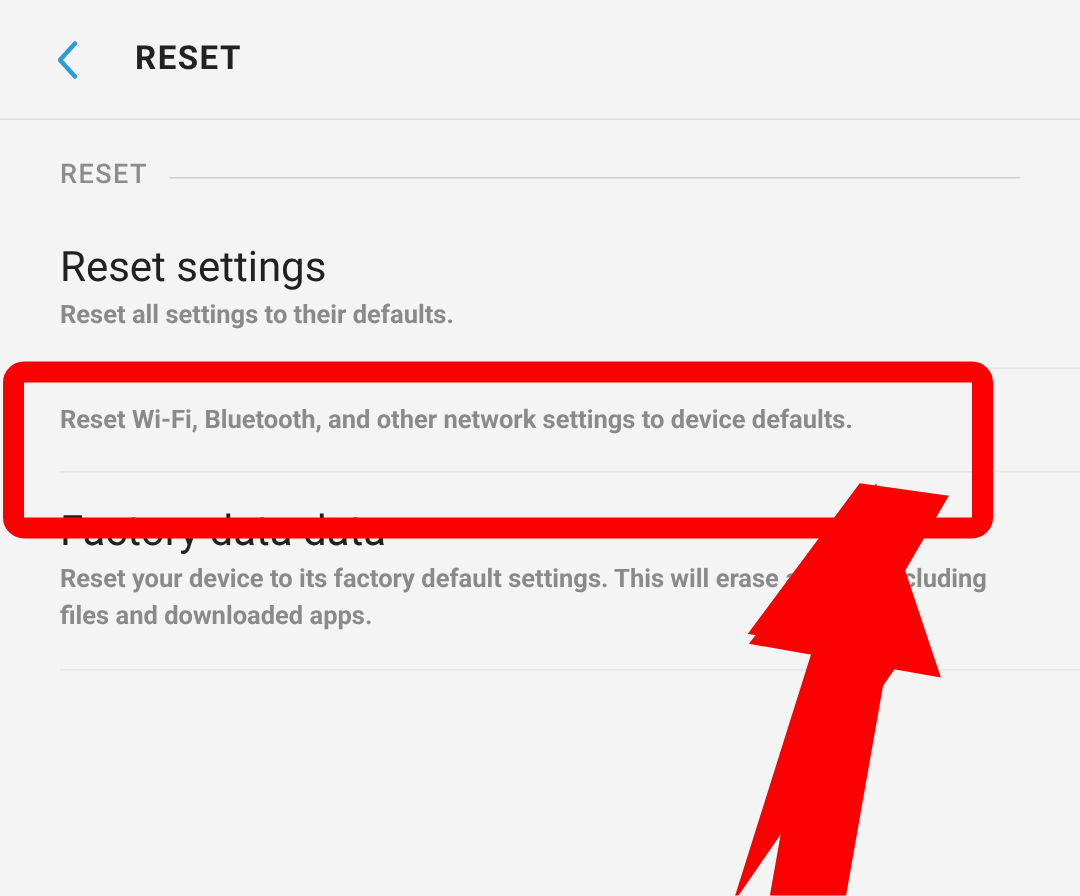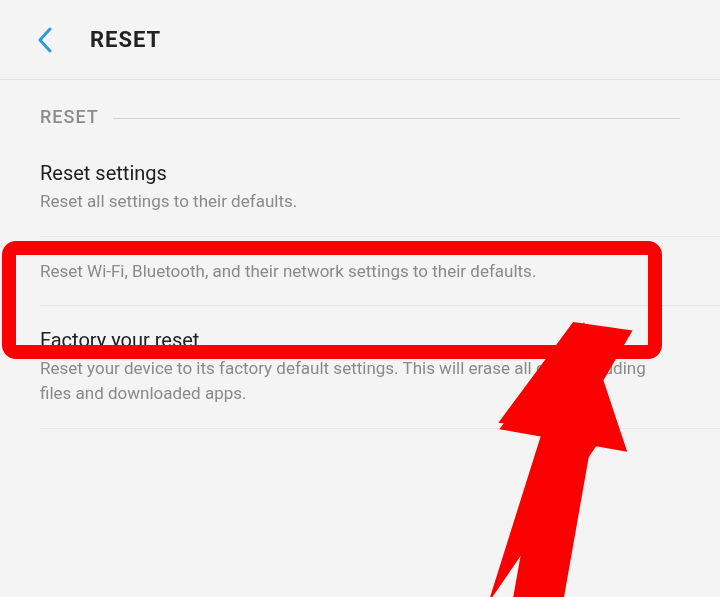--- a/index.html
+++ b/index.html
@@ -56,28 +56,29 @@
     transform: translateY(2px);
   }
   .list {
     padding: 0;
   }
   .list-item {
     padding: 22px 40px;
     cursor: pointer;
   }
   .list-item .title {
-    font-size: 20px;
+    font-size: 28px;
     color: #212121;
     margin-bottom: 4px;
   }
   .list-item .subtitle {
     font-size: 17px;
     color: #8a8a8a;
     line-height: 1.45;
+    font-weight: bold;
   }
   .divider {
     height: 1px;
     background: #e4e4e4;
     margin-left: 40px;
   }
   .highlight-box {
     position: absolute;
     border: 14px solid #fb0000;
     border-radius: 14px;
@@ -109,26 +110,26 @@
 
   <div class="list">
 
     <div class="list-item">
       <div class="title">Reset settings</div>
       <div class="subtitle">Reset all settings to their defaults.</div>
     </div>
     <div class="divider"></div>
 
     <div class="list-item">
-      <div class="subtitle">Reset Wi-Fi, Bluetooth, and their network settings to their defaults.</div>
+      <div class="subtitle">Reset Wi-Fi, Bluetooth, and other network settings to device defaults.</div>
     </div>
     <div class="divider"></div>
 
     <div class="list-item">
-      <div class="title">Factory your reset</div>
+      <div class="title">Factory data data</div>
       <div class="subtitle">Reset your device to its factory default settings. This will erase all data, including files and downloaded apps.</div>
     </div>
     <div class="divider"></div>
 
   </div>
 </div>
 
 <div class="highlight-box" style="left:2px; top:241px; width:660px; height:118px;"></div>
 
 <svg class="annotation-arrow" style="left:448px; top:320px; width:190px; height:290px;" viewBox="0 0 190 290">

